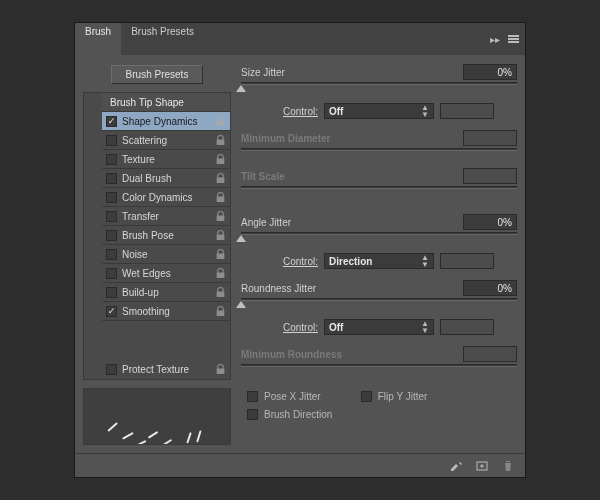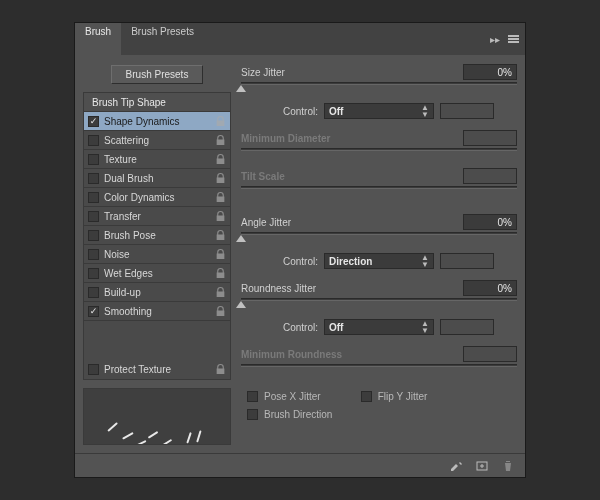--- a/index.html
+++ b/index.html
@@ -5,21 +5,21 @@
 * { margin: 0; padding: 0; box-sizing: border-box; font-family: Tahoma, sans-serif; }
 body { background: #2d2d2d; width: 600px; height: 500px; display: flex; align-items: center; justify-content: center; }
 .panel { width: 452px; height: 456px; background: #535353; border: 1px solid #1a1a1a; display: flex; flex-direction: column; }
 .tabbar { height: 32px; background: #424242; display: flex; align-items: stretch; font-size: 10px; color: #ccc; }
 .tab { padding: 3px 10px 0; cursor: pointer; }
 .tab.active { background: #535353; color: #e8e8e8; }
 .tabbar-right { margin-left: auto; display: flex; align-items: center; gap: 8px; padding-right: 6px; color: #bbb; font-size: 10px; }
 .body { flex: 1; display: flex; padding: 8px; gap: 10px; overflow: hidden; }
 .left { width: 148px; display: flex; flex-direction: column; }
 .preset-btn { background: #5a5a5a; border: 1px solid #2e2e2e; border-top-color: #6e6e6e; border-left-color: #6e6e6e; color: #e0e0e0; font-size: 10px; padding: 3px 14px; margin: 2px auto 8px; cursor: pointer; }
-.optlist { border: 1px solid #3a3a3a; background: #4a4a4a; }
+.optlist { border: 1px solid #3a3a3a; background: #4a4a4a; padding-left: 18px; }
 .optrow { display: flex; align-items: center; height: 19px; padding: 0 4px; border-bottom: 1px solid #3a3a3a; font-size: 10px; color: #d8d8d8; gap: 5px; cursor: pointer; }
 .optrow:last-child { border-bottom: none; margin-top: 39px; }
 .optrow.header { background: #4f4f4f; color: #e8e8e8; padding-left: 8px; }
 .optrow.selected { background: #8ea8c4; color: #1a1a1a; }
 .cb { width: 11px; height: 11px; border: 1px solid #2a2a2a; background: #3c3c3c; display: flex; align-items: center; justify-content: center; }
 .cb.on::after { content: "✓"; font-size: 9px; color: #e8e8e8; line-height: 1; }
 .optrow.selected .cb { background: #3c3c3c; }
 .optlabel { flex: 1; }
 .lock { width: 11px; height: 11px; opacity: 0.7; }
 .lock svg { width: 11px; height: 11px; fill: #aaa; }
@@ -28,21 +28,21 @@
 .right { flex: 1; display: flex; flex-direction: column; font-size: 10px; color: #b8b8b8; position: relative; }
 .ctrl-row { display: flex; align-items: center; height: 18px; gap: 6px; }
 .ctrl-label { flex: 1; color: #d0d0d0; }
 .ctrl-label.dim { color: #7a7a7a; font-weight: bold; }
 .val-in { width: 54px; height: 16px; background: #3b3b3b; border: 1px solid #2a2a2a; color: #e6e6e6; font-size: 10px; text-align: right; padding-right: 4px; }
 .val-in.empty { background: #4c4c4c; }
 .slider { height: 14px; position: relative; margin-bottom: 6px; }
 .slider-track { position: absolute; top: 1px; left: 0; right: 0; height: 3px; background: #3b3b3b; border-top: 1px solid #2a2a2a; border-bottom: 1px solid #666; }
 .slider-thumb { position: absolute; top: 4px; left: 0; width: 0; height: 0; border-left: 5px solid transparent; border-right: 5px solid transparent; border-bottom: 7px solid #c0c0c0; transform: translateX(-5px); }
 .subrow { display: flex; align-items: center; gap: 6px; margin: 2px 0 10px; padding-left: 42px; }
-.sublabel { color: #d0d0d0; }
+.sublabel { color: #d0d0d0; text-decoration: underline; }
 .select { display: flex; align-items: center; background: #3b3b3b; border: 1px solid #2a2a2a; height: 16px; width: 110px; padding: 0 4px; color: #e6e6e6; justify-content: space-between; cursor: pointer; font-weight: bold; }
 .select .arrows { font-size: 8px; line-height: 7px; color: #bbb; display: flex; flex-direction: column; }
 .checkrow { display: flex; align-items: center; gap: 6px; height: 18px; }
 .bottom-checks { margin-top: 4px; }
 .flip-row { display: flex; gap: 40px; padding-left: 6px; }
 .footer { height: 24px; border-top: 1px solid #3a3a3a; display: flex; align-items: center; justify-content: flex-end; gap: 12px; padding-right: 10px; color: #bbb; }
 .footer .fi { width: 14px; height: 14px; display: flex; align-items: center; justify-content: center; cursor: pointer; }
 .menu-icon { display: inline-flex; flex-direction: column; gap: 1.5px; }
 .menu-icon span { width: 11px; height: 1.5px; background: #bbb; }
 </style>

